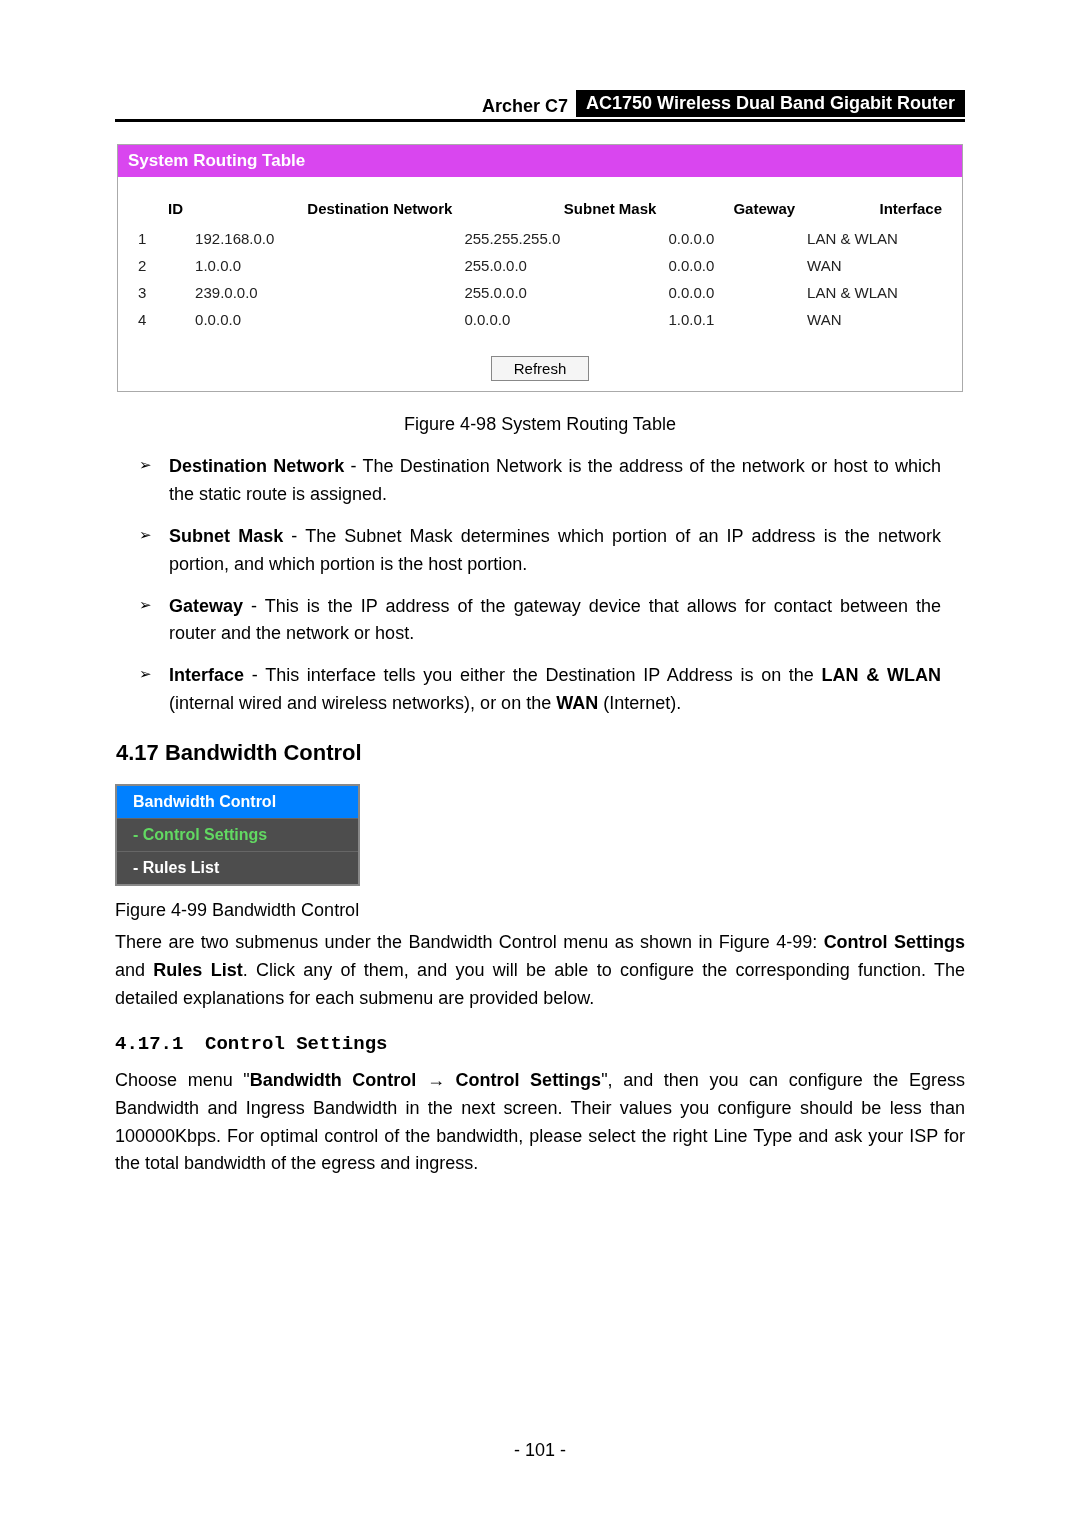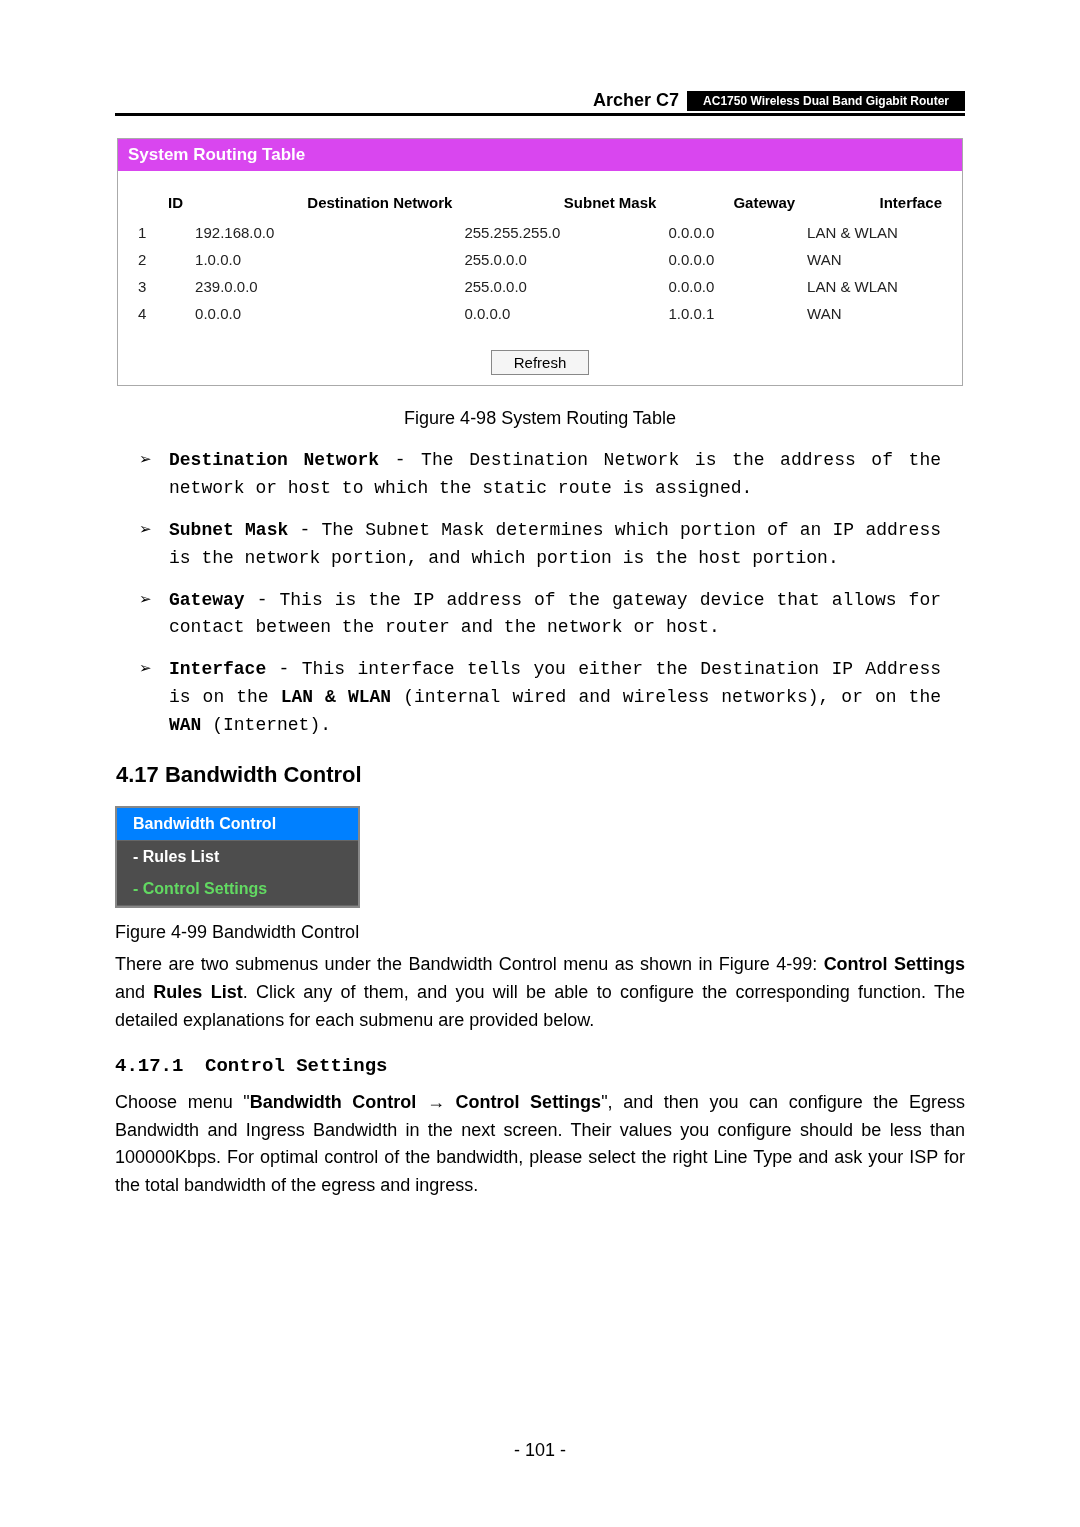--- a/index.html
+++ b/index.html
@@ -1,34 +1,34 @@
 <!DOCTYPE html>
 <html><head>
   <meta charset="utf-8">
   <style>
     * { margin:0; padding:0; box-sizing:border-box; }
     body { width:1080px; height:1527px; background:#fff; font-family:Arial,sans-serif; position:relative; color:#000; }
     .page { padding:90px 115px 0 115px; }
     .header-row { display:flex; align-items:flex-end; border-bottom:3px solid #000; padding-bottom:2px; margin-bottom:22px; }
     .header-spacer { flex:1; }
     .model { font-weight:bold; font-size:18px; color:#000; padding-right:8px; }
-    .router-badge { background:#000; color:#fff; font-weight:bold; font-size:12px; padding:3px 16px; }
+    .router-badge { background:#000; color:#fff; font-weight:bold; font-size:18px; padding:3px 10px; }
     .srt-outer { border:1px solid #aaa; margin:0 2px 0 2px; }
     .srt-bar { background:#d946ef; color:#fff; font-weight:bold; font-size:17px; padding:6px 10px; }
     .srt-table-wrap { padding:18px 14px 8px 14px; }
     table.srt { width:100%; border-collapse:collapse; font-size:16px; }
     table.srt th { text-align:right; font-weight:bold; color:#000; padding:5px 6px 8px 6px; font-size:15px; }
     table.srt td { text-align:left; padding:5px 6px; font-size:15px; color:#222; }
     .srt-footer { text-align:center; padding:14px 0 10px 0; border-top:1px solid #fff; }
     .refresh-btn { background:#f5f5f5; border:1px solid #888; padding:3px 22px; font-size:15px; }
     .fig-caption { text-align:center; font-size:18px; margin:22px 0 18px 0; }
     .bullet-list { margin:0 24px; }
     .bullet-item { display:flex; margin-bottom:14px; text-align:justify; }
     .bullet-mark { width:30px; flex-shrink:0; font-size:15px; padding-top:3px; }
-    .bullet-text { flex:1; font-size:18px; line-height:1.55;font-family:Liberation Mono, monospace; }
+    .bullet-text { flex:1; font-size:18px; line-height:1.55; }
     .bullet-text b { font-weight:bold; }
     .section-h2 { font-size:22px; font-weight:bold; margin:22px 0 18px 1px; }
     .nav-menu { width:245px; border:2px solid #888; margin-bottom:14px; }
     .nav-item { padding:7px 16px; font-size:16px; }
     .nav-item.head { background:#0080ff; color:#fff; font-weight:bold; border-bottom:1px solid #666; }
     .nav-item.sel { background:#4d4d4d; color:#62d962; font-weight:bold; border-bottom:1px solid #666; }
     .nav-item.reg { background:#4d4d4d; color:#fff; font-weight:bold; }
     .fig2-caption { font-size:18px; margin-bottom:8px; }
     .body-para { font-size:18px; line-height:1.55; text-align:justify; margin-bottom:20px; }
     .section-h3 { font-size:19px; font-weight:bold; margin:2px 0 12px 0;font-family:Liberation Mono, monospace; }
@@ -115,22 +115,22 @@
     <div class="bullet-item">
       <div class="bullet-mark">➢</div>
       <div class="bullet-text"><b>Interface</b><span> - This interface tells you either the Destination IP Address is on the </span><b>LAN &amp; WLAN</b><span> (internal wired and wireless networks), or on the </span><b>WAN</b><span> (Internet).</span></div>
     </div>
   </div>
 
   <div class="section-h2">4.17  Bandwidth Control</div>
 
   <div class="nav-menu">
     <div class="nav-item head">Bandwidth Control</div>
+    <div class="nav-item sel">- Control Settings</div>
     <div class="nav-item reg">- Rules List</div>
-    <div class="nav-item sel">- Control Settings</div>
   </div>
 
   <div class="fig2-caption">Figure 4-99 Bandwidth Control</div>
 
   <div class="body-para"><span>There are two submenus under the Bandwidth Control menu as shown in Figure 4-99: </span><b>Control Settings</b><span> and </span><b>Rules List</b><span>. Click any of them, and you will be able to configure the corresponding function. The detailed explanations for each submenu are provided below.</span></div>
 
   <div class="section-h3"><span class="num">4.17.1</span><span>Control Settings</span></div>
 
   <div class="body-para"><span>Choose menu "</span><b>Bandwidth Control</b><span class="arrow"> → </span><b>Control Settings</b><span>", and then you can configure the Egress Bandwidth and Ingress Bandwidth in the next screen. Their values you configure should be less than 100000Kbps. For optimal control of the bandwidth, please select the right Line Type and ask your ISP for the total bandwidth of the egress and ingress.</span></div>
 

